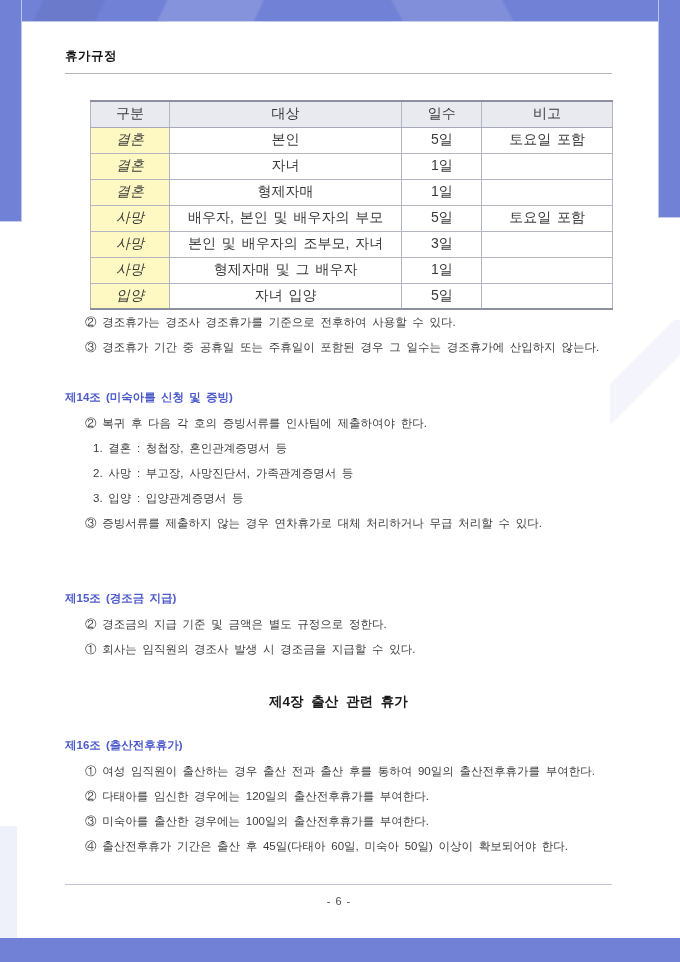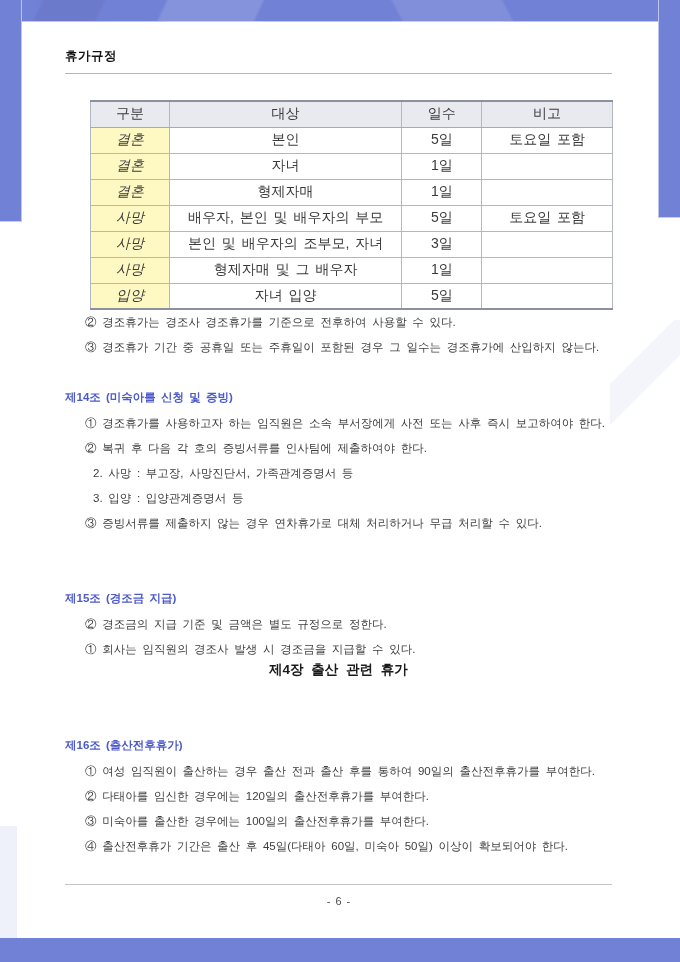--- a/index.html
+++ b/index.html
@@ -63,21 +63,21 @@
   .leave-table th:first-child, .leave-table td:first-child { border-left:1px solid #b3b6c3; }
   .col-w0{width:79px;} .col-w1{width:233px;} .col-w2{width:80px;} .col-w3{width:131px;}
   
   .block { position:absolute; left:65px; width:547px; font-size:11.5px; line-height:25px; word-spacing:2.5px; }
   .clause { padding-left:37px; text-indent:-17px; text-align:justify; }
   .subclause { padding-left:28px; }
   .sec-title { font-size:11.5px; font-weight:bold; color:#4c5acb; line-height:20px; margin-bottom:4px; word-spacing:2px; }
   .notes-block { top:310px; }
   .article14-block { top:387px; }
   .article15-block { top:588px; }
-  .chapter-block { top:658px; text-align:center; }
+  .chapter-block { top:690px; text-align:center; }
   .chapter-title { font-size:13.5px; font-weight:bold; color:#1a1a1a; word-spacing:4px; line-height:20px; }
   .article16-block { top:735px; }
   
   .page-footer {
     position:absolute; left:65px; top:884px; width:547px;
     border-top:1px solid #c3c5ce; text-align:center;
     font-size:11px; color:#4a4a4a; padding-top:10px; word-spacing:2px;
   }
 </style>
 </head>
@@ -155,22 +155,22 @@
     </tbody>
 </table>
 
 <div class="block notes-block">
   <div class="clause">② 경조휴가는 경조사 경조휴가를 기준으로 전후하여 사용할 수 있다.</div>
   <div class="clause">③ 경조휴가 기간 중 공휴일 또는 주휴일이 포함된 경우 그 일수는 경조휴가에 산입하지 않는다.</div>
 </div>
 
 <div class="block article14-block">
   <div class="sec-title">제14조 (미숙아를 신청 및 증빙)</div>
-  <div class="clause">① 경조휴가를 사용하고자 하는 임직원은 소속 부서장에게 사전 또는 사후 즉시 보고하여야 한다.</div>
   <div class="clause">② 복귀 후 다음 각 호의 증빙서류를 인사팀에 제출하여야 한다.</div>
+  <div class="subclause">1. 결혼 : 청첩장, 혼인관계증명서 등</div>
   <div class="subclause">2. 사망 : 부고장, 사망진단서, 가족관계증명서 등</div>
   <div class="subclause">3. 입양 : 입양관계증명서 등</div>
   <div class="clause">③ 증빙서류를 제출하지 않는 경우 연차휴가로 대체 처리하거나 무급 처리할 수 있다.</div>
 </div>
 
 <div class="block article15-block">
   <div class="sec-title">제15조 (경조금 지급)</div>
   <div class="clause">② 경조금의 지급 기준 및 금액은 별도 규정으로 정한다.</div>
   <div class="clause">① 회사는 임직원의 경조사 발생 시 경조금을 지급할 수 있다.</div>
 </div>

